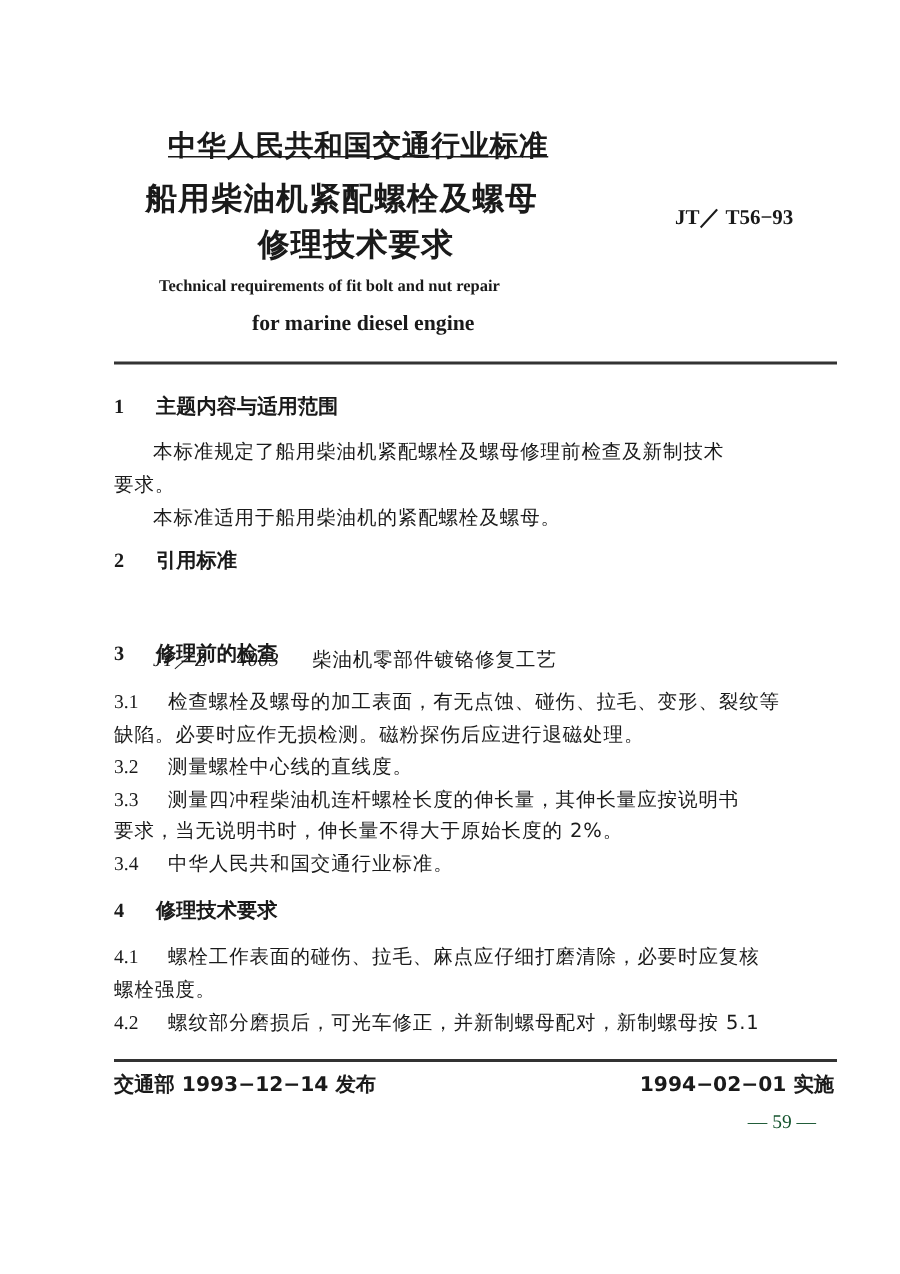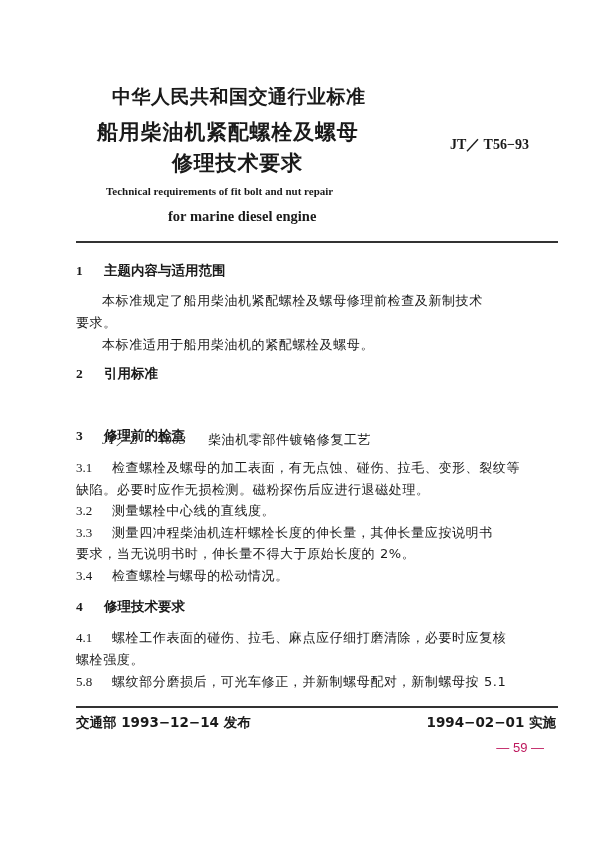--- a/index.html
+++ b/index.html
@@ -1,34 +1,34 @@
 <!DOCTYPE html>
 <html><head>
 <meta charset="utf-8">
 <style>
   html, body { margin: 0; padding: 0; }
   body {
     width: 600px; height: 849px; background: #ffffff; position: relative; overflow: hidden;
     color: #1a1a1a; font-family: "DejaVu Sans", sans-serif;
   }
   .abs { position: absolute; white-space: nowrap; }
-  .org { top: 84px; left: 112px; font-size: 19px; font-weight: bold; letter-spacing: 0.5px; }
+  .org { top: 84px; left: 112px; font-size: 19px; font-weight: bold; letter-spacing: 0.5px; text-decoration: underline; }
   .t1 { top: 118px; left: 97px; font-size: 21px; font-weight: bold; letter-spacing: 0.8px; text-align: right; }
   .t2 { top: 149px; left: 172px; font-size: 21px; font-weight: bold; letter-spacing: 0.8px; }
   .code { top: 136px; left: 450px; font-family: "Liberation Serif", serif; font-weight: bold; font-size: 14px; }
   .en1 { top: 185px; left: 106px; font-family: "Liberation Serif", serif; font-weight: bold; font-size: 11px; }
   .en2 { top: 208px; left: 168px; font-family: "Liberation Serif", serif; font-weight: bold; font-size: 14.5px; }
   .rule { position: absolute; left: 76px; width: 482px; height: 2px; background: #333; }
   .h { font-size: 13.5px; font-weight: bold; }
   .h .num { display: inline-block; width: 28px; font-family: "Liberation Serif", serif; }
   .p { font-size: 13px; letter-spacing: 0.6px; }
   .p .cl { display: inline-block; width: 36px; font-family: "Liberation Serif", serif; letter-spacing: 0; }
   .ser { font-family: "Liberation Serif", serif; font-style: italic; }
   .foot { font-size: 13.5px; font-weight: bold; }
-  .pg { font-family: Liberation Sans, sans-serif; font-size: 13px; color: #be185d; }
+  .pg { font-family: Liberation Serif, serif; font-size: 13px; color: #14532d; }
 </style>
 </head>
 <body>
 
 <div>
   <div class="abs org">中华人民共和国交通行业标准</div>
   <div class="abs t1">船用柴油机紧配螺栓及螺母</div>
   <div class="abs t2">修理技术要求</div>
   <div class="abs code">JT／ T56−93</div>
   <div class="abs en1">Technical requirements of fit bolt and nut repair</div>
@@ -58,31 +58,31 @@
   </div>
   <div class="abs p" style="top:481px; left:76px;">缺陷。必要时应作无损检测。磁粉探伤后应进行退磁处理。</div>
   <div class="abs p" style="top:502px; left:76px;">
     <span class="cl">3.2</span><span>测量螺栓中心线的直线度。</span>
   </div>
   <div class="abs p" style="top:524px; left:76px;">
     <span class="cl">3.3</span><span>测量四冲程柴油机连杆螺栓长度的伸长量，其伸长量应按说明书</span>
   </div>
   <div class="abs p" style="top:545px; left:76px;">要求，当无说明书时，伸长量不得大于原始长度的 2%。</div>
   <div class="abs p" style="top:567px; left:76px;">
-    <span class="cl">3.4</span><span>检查螺栓与螺母的松动情况。</span>
+    <span class="cl">3.4</span><span>中华人民共和国交通行业标准。</span>
   </div>
 
   <div class="abs h" style="top:598px; left:76px;">
     <span class="num">4</span><span>修理技术要求</span>
   </div>
   <div class="abs p" style="top:629px; left:76px;">
     <span class="cl">4.1</span><span>螺栓工作表面的碰伤、拉毛、麻点应仔细打磨清除，必要时应复核</span>
   </div>
   <div class="abs p" style="top:651px; left:76px;">螺栓强度。</div>
   <div class="abs p" style="top:673px; left:76px;">
-    <span class="cl">5.8</span><span>螺纹部分磨损后，可光车修正，并新制螺母配对，新制螺母按 5.1</span>
+    <span class="cl">4.2</span><span>螺纹部分磨损后，可光车修正，并新制螺母配对，新制螺母按 5.1</span>
   </div>
 
   <div class="rule" style="top:706px; height:1.5px;"></div>
   <div class="abs foot" style="top:714px; left:76px;">交通部 1993−12−14 发布</div>
   <div class="abs foot" style="top:714px; right:44px;">1994−02−01 实施</div>
   <div class="abs pg" style="top:740px; right:56px;">— 59 —</div>
 </div>
 
 </body></html>

